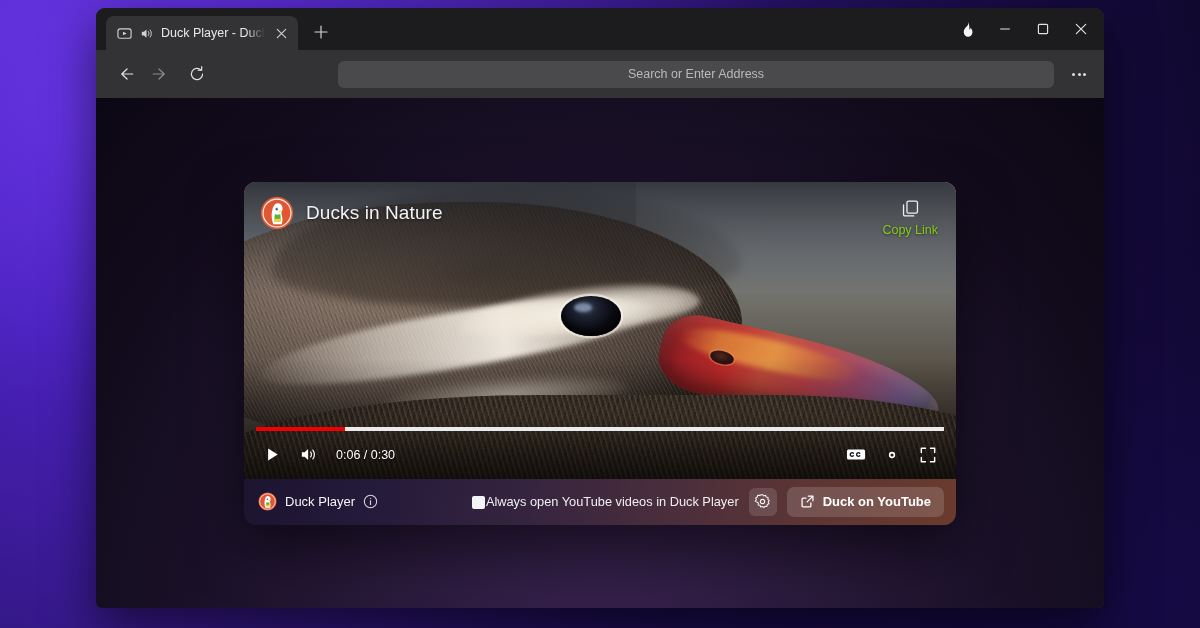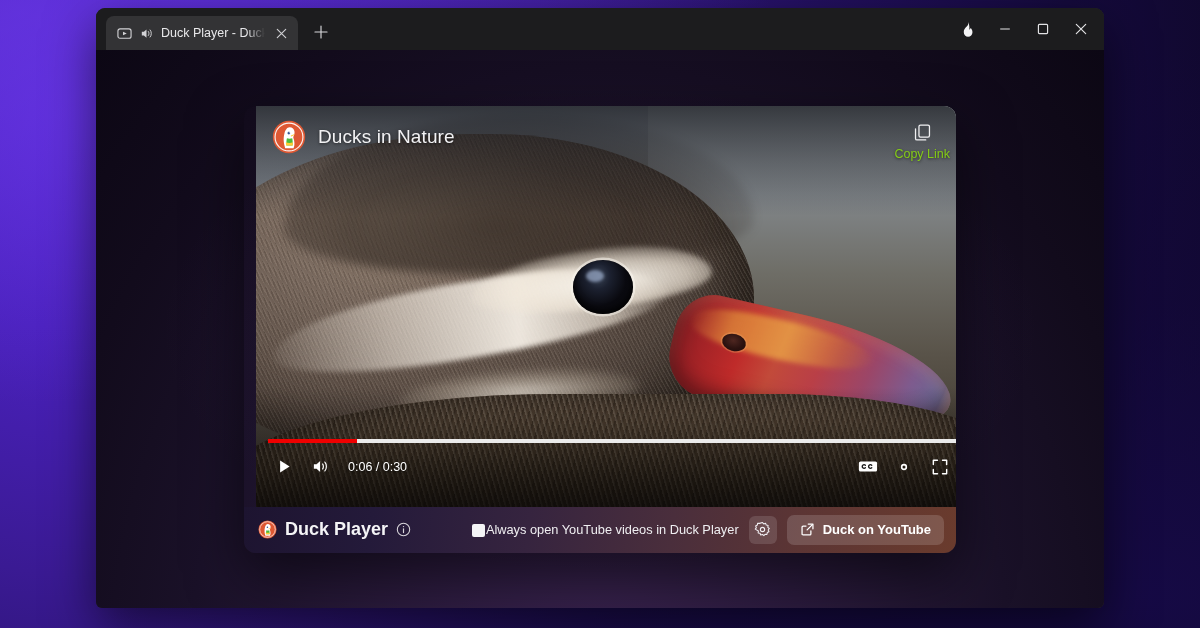--- a/index.html
+++ b/index.html
@@ -137,24 +137,23 @@
   .player {
     position: relative;
     width: 712px;
     border-radius: 12px;
     overflow: hidden;
     box-shadow: 0 22px 55px rgba(0,0,0,0.55);
   }
 
   .video {
     position: relative;
-    width: 712px; height: 401px;
+    width: 712px; height: 297px;
     overflow: hidden;
     background: #3b3a38;
-    margin-left: 12px;
   }
 
   
   .photo { position: absolute; inset: 0; }
   .bg-water {
     position: absolute; inset: 0;
     background:
       linear-gradient(172deg, #8a9097 0%, #7f858c 16%, #6e6f6c 30%, #5d5a52 44%, #4a443c 62%, #3a342c 80%, #2c2720 100%);
   }
   .bg-water2 {
@@ -318,21 +317,21 @@
   .copylink {
     margin-left: auto;
     display: flex; flex-direction: column; align-items: center; gap: 4px;
     color: #84cc16;
     padding-top: 2px;
   }
   .copylink span { font-size: 12.5px; text-shadow: 0 1px 3px rgba(0,0,0,0.6); }
 
   
   .controls {
-    position: absolute; left: 0; right: 0; bottom: 16px;
+    position: absolute; left: 0; right: 0; bottom: 0;
     padding: 0 12px 6px 12px;
   }
   .progress {
     position: relative;
     height: 4px;
     background: rgba(235,235,235,0.86);
     margin: 0 0 6px 0;
     border-radius: 0;
   }
   .progress .played {
@@ -362,21 +361,21 @@
   .footer {
     height: 46px;
     display: flex; align-items: center;
     padding: 0 12px 0 14px;
     gap: 10px;
     background: linear-gradient(97deg, #1d1430 0%, #241a3a 18%, #36243f 40%, #4a2e3c 60%, #5c3534 78%, #6a3b2d 100%);
   }
   .footer-brand { display: flex; align-items: center; gap: 8px; }
   .ddg-logo-sm { width: 19px; height: 19px; flex: 0 0 auto; }
   .footer-brand-label {
-    color: #f4f4f6; font-size: 18px; font-weight: bold;
+    color: #f4f4f6; font-size: 13px; font-weight: normal;
   }
   .info-ico { width: 15px; height: 15px; color: #d8d5da; }
   .footer-right { margin-left: auto; display: flex; align-items: center; gap: 10px; }
   .checkrow { display: flex; align-items: flex-end; gap: 1px; }
   .checkbox {
     width: 13px; height: 13px;
     background: #f4f4f6;
     border-radius: 2px;
     flex: 0 0 auto;
   }
@@ -451,20 +450,48 @@
           </svg>
       </div>
       <div class="wc">
         <svg width="12" height="12" viewBox="0 0 12 12">
             <path d="M1.3 1.3l9.4 9.4M10.7 1.3l-9.4 9.4" stroke="#e3e3e6" stroke-width="1.15" stroke-linecap="round"></path>
           </svg>
       </div>
     </div>
   </div>
 
+  <div class="toolbar">
+    <div class="navbtn">
+      <svg width="18" height="18" viewBox="0 0 20 20" fill="none">
+        <path d="M12.3 4.4L6.4 10l5.9 5.6M6.6 10h12" stroke="currentColor" stroke-width="1.35" stroke-linecap="round" stroke-linejoin="round"></path>
+      </svg>
+    </div>
+    <div class="navbtn dim">
+      <svg width="18" height="18" viewBox="0 0 20 20" fill="none">
+        <path d="M7.7 4.4L13.6 10l-5.9 5.6M13.4 10h-12" stroke="currentColor" stroke-width="1.35" stroke-linecap="round" stroke-linejoin="round"></path>
+      </svg>
+    </div>
+    <div class="navbtn">
+      <svg width="18" height="18" viewBox="0 0 20 20" fill="none">
+        <path d="M16.2 10a6.2 6.2 0 1 1-1.9-4.5" stroke="currentColor" stroke-width="1.35" stroke-linecap="round"></path>
+        <path d="M15.2 1.9v3.9h-3.9" stroke="currentColor" stroke-width="1.35" stroke-linecap="round" stroke-linejoin="round"></path>
+      </svg>
+    </div>
+
+    <div class="addressbar">
+      <span>Search or Enter Address</span>
+    </div>
+
+    <div class="menubtn">
+      <i></i>
+      <i></i>
+      <i></i>
+    </div>
+  </div>
 
   <div class="viewport">
 
     <div class="player">
 
       <div class="video">
 
         <div class="photo">
           <div class="bg-water"></div>
           <div class="bg-water2"></div>

